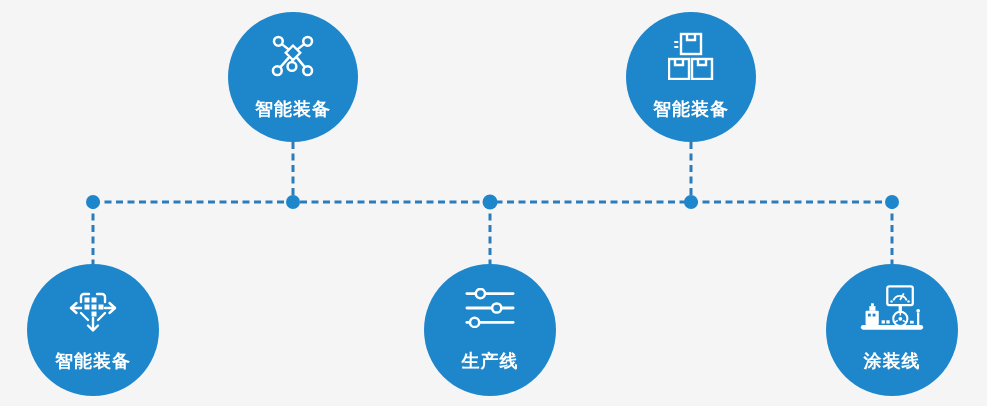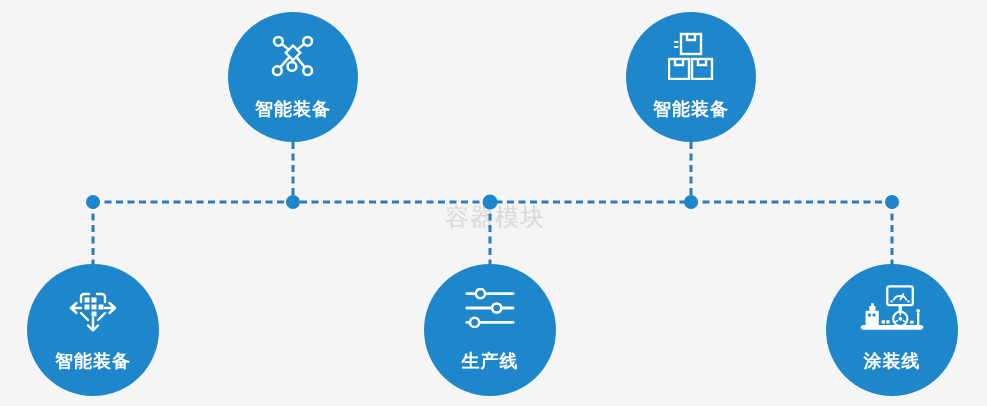--- a/index.html
+++ b/index.html
@@ -32,21 +32,20 @@
     position:absolute;top:85px;left:0;width:100%;
     text-align:center;color:#ffffff;font-size:18px;font-weight:700;
     letter-spacing:1px;white-space:nowrap;
   }
 </style>
 </head>
 <body>
 
 <div class="stage">
 
-  <div class="watermark">容器模块</div>
 
   <svg class="connectors" width="987" height="406" aria-hidden="true">
     <g stroke="#2b7cbb" stroke-width="3" stroke-dasharray="7 4.5" fill="none">
       <path d="M93,202 H892"></path>
       <path d="M293,142 V202"></path>
       <path d="M691,142 V202"></path>
       <path d="M93,202 V265"></path>
       <path d="M490,202 V265"></path>
       <path d="M892,202 V265"></path>
     </g>

